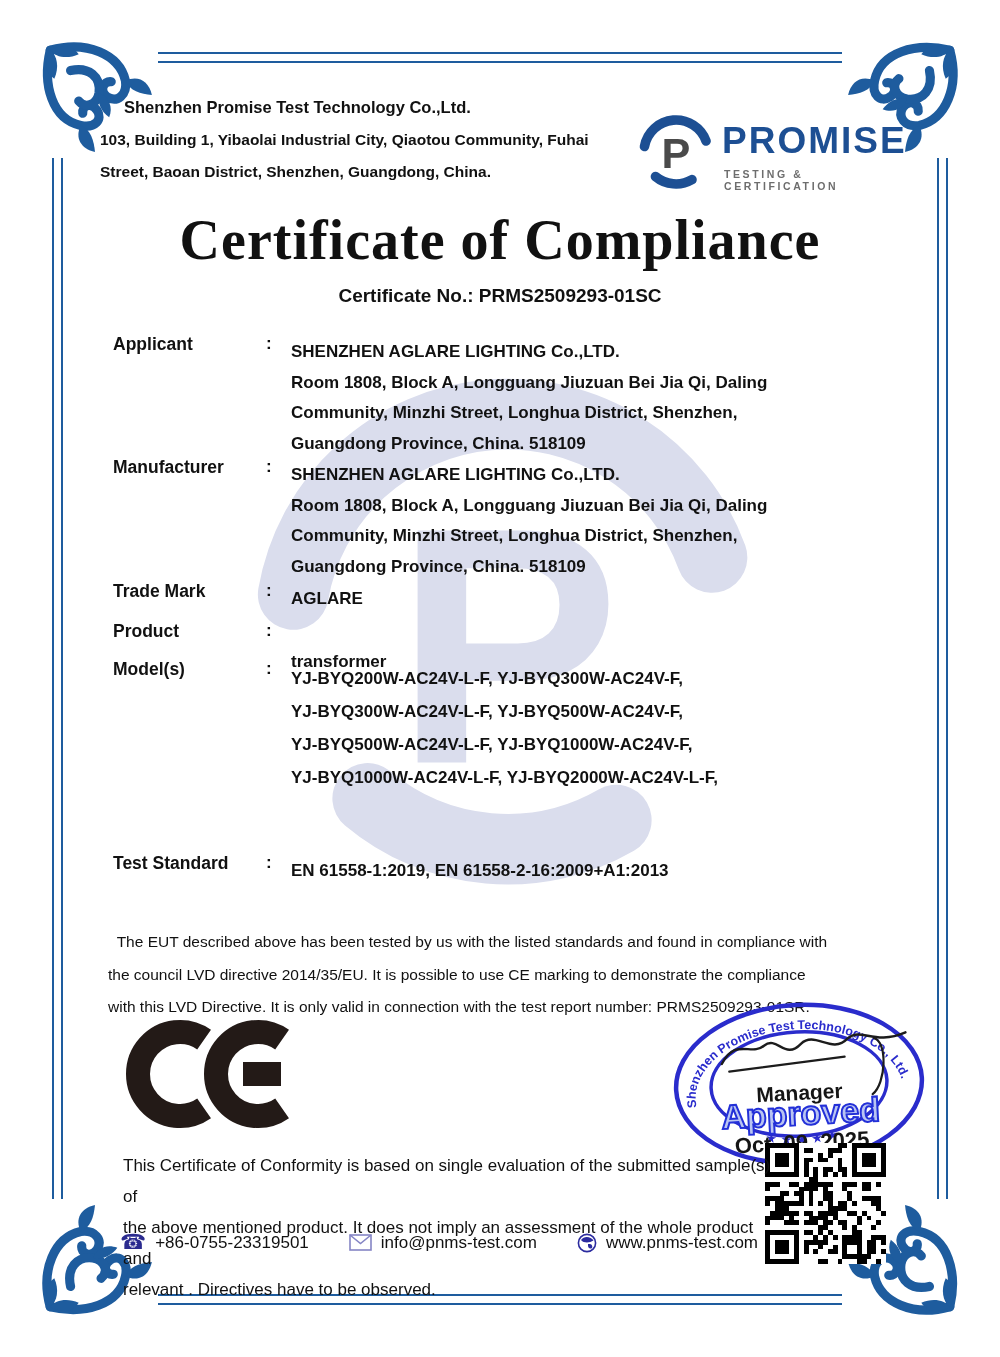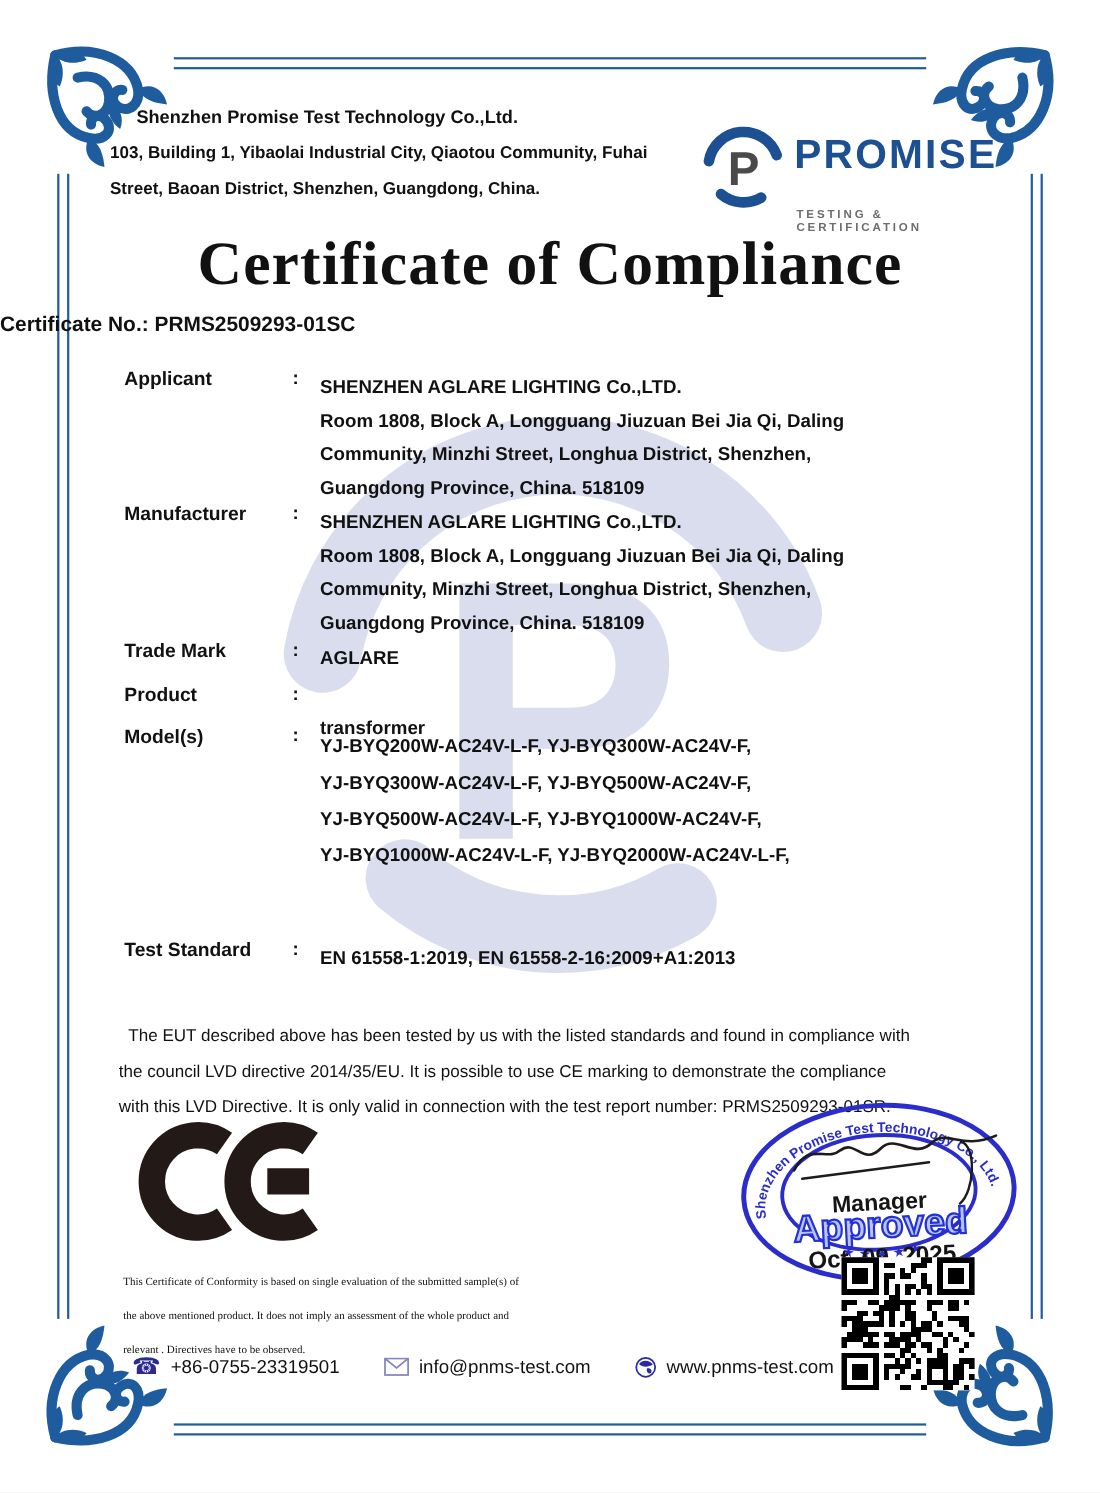--- a/index.html
+++ b/index.html
@@ -21,34 +21,34 @@
   
   .watermark{position:absolute;left:235px;top:360px;width:545px;height:620px;z-index:0;}
   .content{position:absolute;inset:0;z-index:1;}
   
   .hdr-company{position:absolute;left:100px;top:98px;font-size:16.5px;font-weight:bold;margin-left:24px;}
   .hdr-addr1{position:absolute;left:100px;top:131px;font-size:15.5px;font-weight:bold;}
   .hdr-addr2{position:absolute;left:100px;top:163px;font-size:15.5px;font-weight:bold;}
   .logo{position:absolute;left:636px;top:112px;width:250px;height:84px;}
   .logo-mark{position:absolute;left:0;top:0;width:80px;height:80px;}
   .logo-name{position:absolute;left:86px;top:8px;font-size:37px;font-weight:bold;color:#1d4f93;letter-spacing:2px;}
-  .logo-tag{position:absolute;left:88px;top:56px;font-size:10.5px;letter-spacing:2.6px;color:#6d6d6d;font-weight:bold;margin-top:21px;}
+  .logo-tag{position:absolute;left:88px;top:56px;font-size:10.5px;letter-spacing:2.6px;color:#6d6d6d;font-weight:bold;}
   
   .title{position:absolute;left:0;top:208px;width:100%;text-align:center;
          font-family:"Liberation Serif","DejaVu Serif",serif;font-size:56px;font-weight:bold;letter-spacing:1px;}
-  .certno{position:absolute;left:0;top:285px;width:100%;text-align:left;font-size:19px;font-weight:bold;}
+  .certno{position:absolute;left:0;top:285px;width:100%;text-align:center;font-size:19px;font-weight:bold;}
   
   .frow{position:absolute;left:0;width:100%;}
   .frow .lbl{position:absolute;left:113px;top:0;font-size:17.5px;font-weight:bold;white-space:nowrap;}
   .frow .col{position:absolute;left:266px;top:0;font-size:17px;font-weight:bold;}
   .frow .val{position:absolute;left:291px;top:3px;width:600px;font-size:17px;font-weight:bold;line-height:30.5px;}
   .frow.models .val{line-height:33px;}
   
   .para1{position:absolute;left:108px;top:926px;width:790px;font-size:15.5px;line-height:32.5px;}
-  .para2{position:absolute;left:112px;top:1150px;width:660px;font-size:10px;line-height:31px;font-family:Liberation Serif, serif;}
+  .para2{position:absolute;left:123px;top:1150px;width:660px;font-size:17px;line-height:31px;}
   
   .ce{position:absolute;left:123px;top:1015px;width:184px;height:118px;}
   
   .stamp{position:absolute;left:668px;top:998px;width:262px;height:172px;transform:rotate(-3deg);}
   
   .qr{position:absolute;left:765px;top:1143px;width:121px;height:121px;background:#fff;}
   
   .contacts{position:absolute;left:120px;top:1232px;width:620px;display:flex;align-items:center;gap:14px;font-size:17px;}
   .contact{display:flex;align-items:center;gap:9px;white-space:nowrap;}
   .contact .ic-phone{font-family:"DejaVu Sans",sans-serif;color:#2b2b8f;font-size:21px;line-height:1;}

